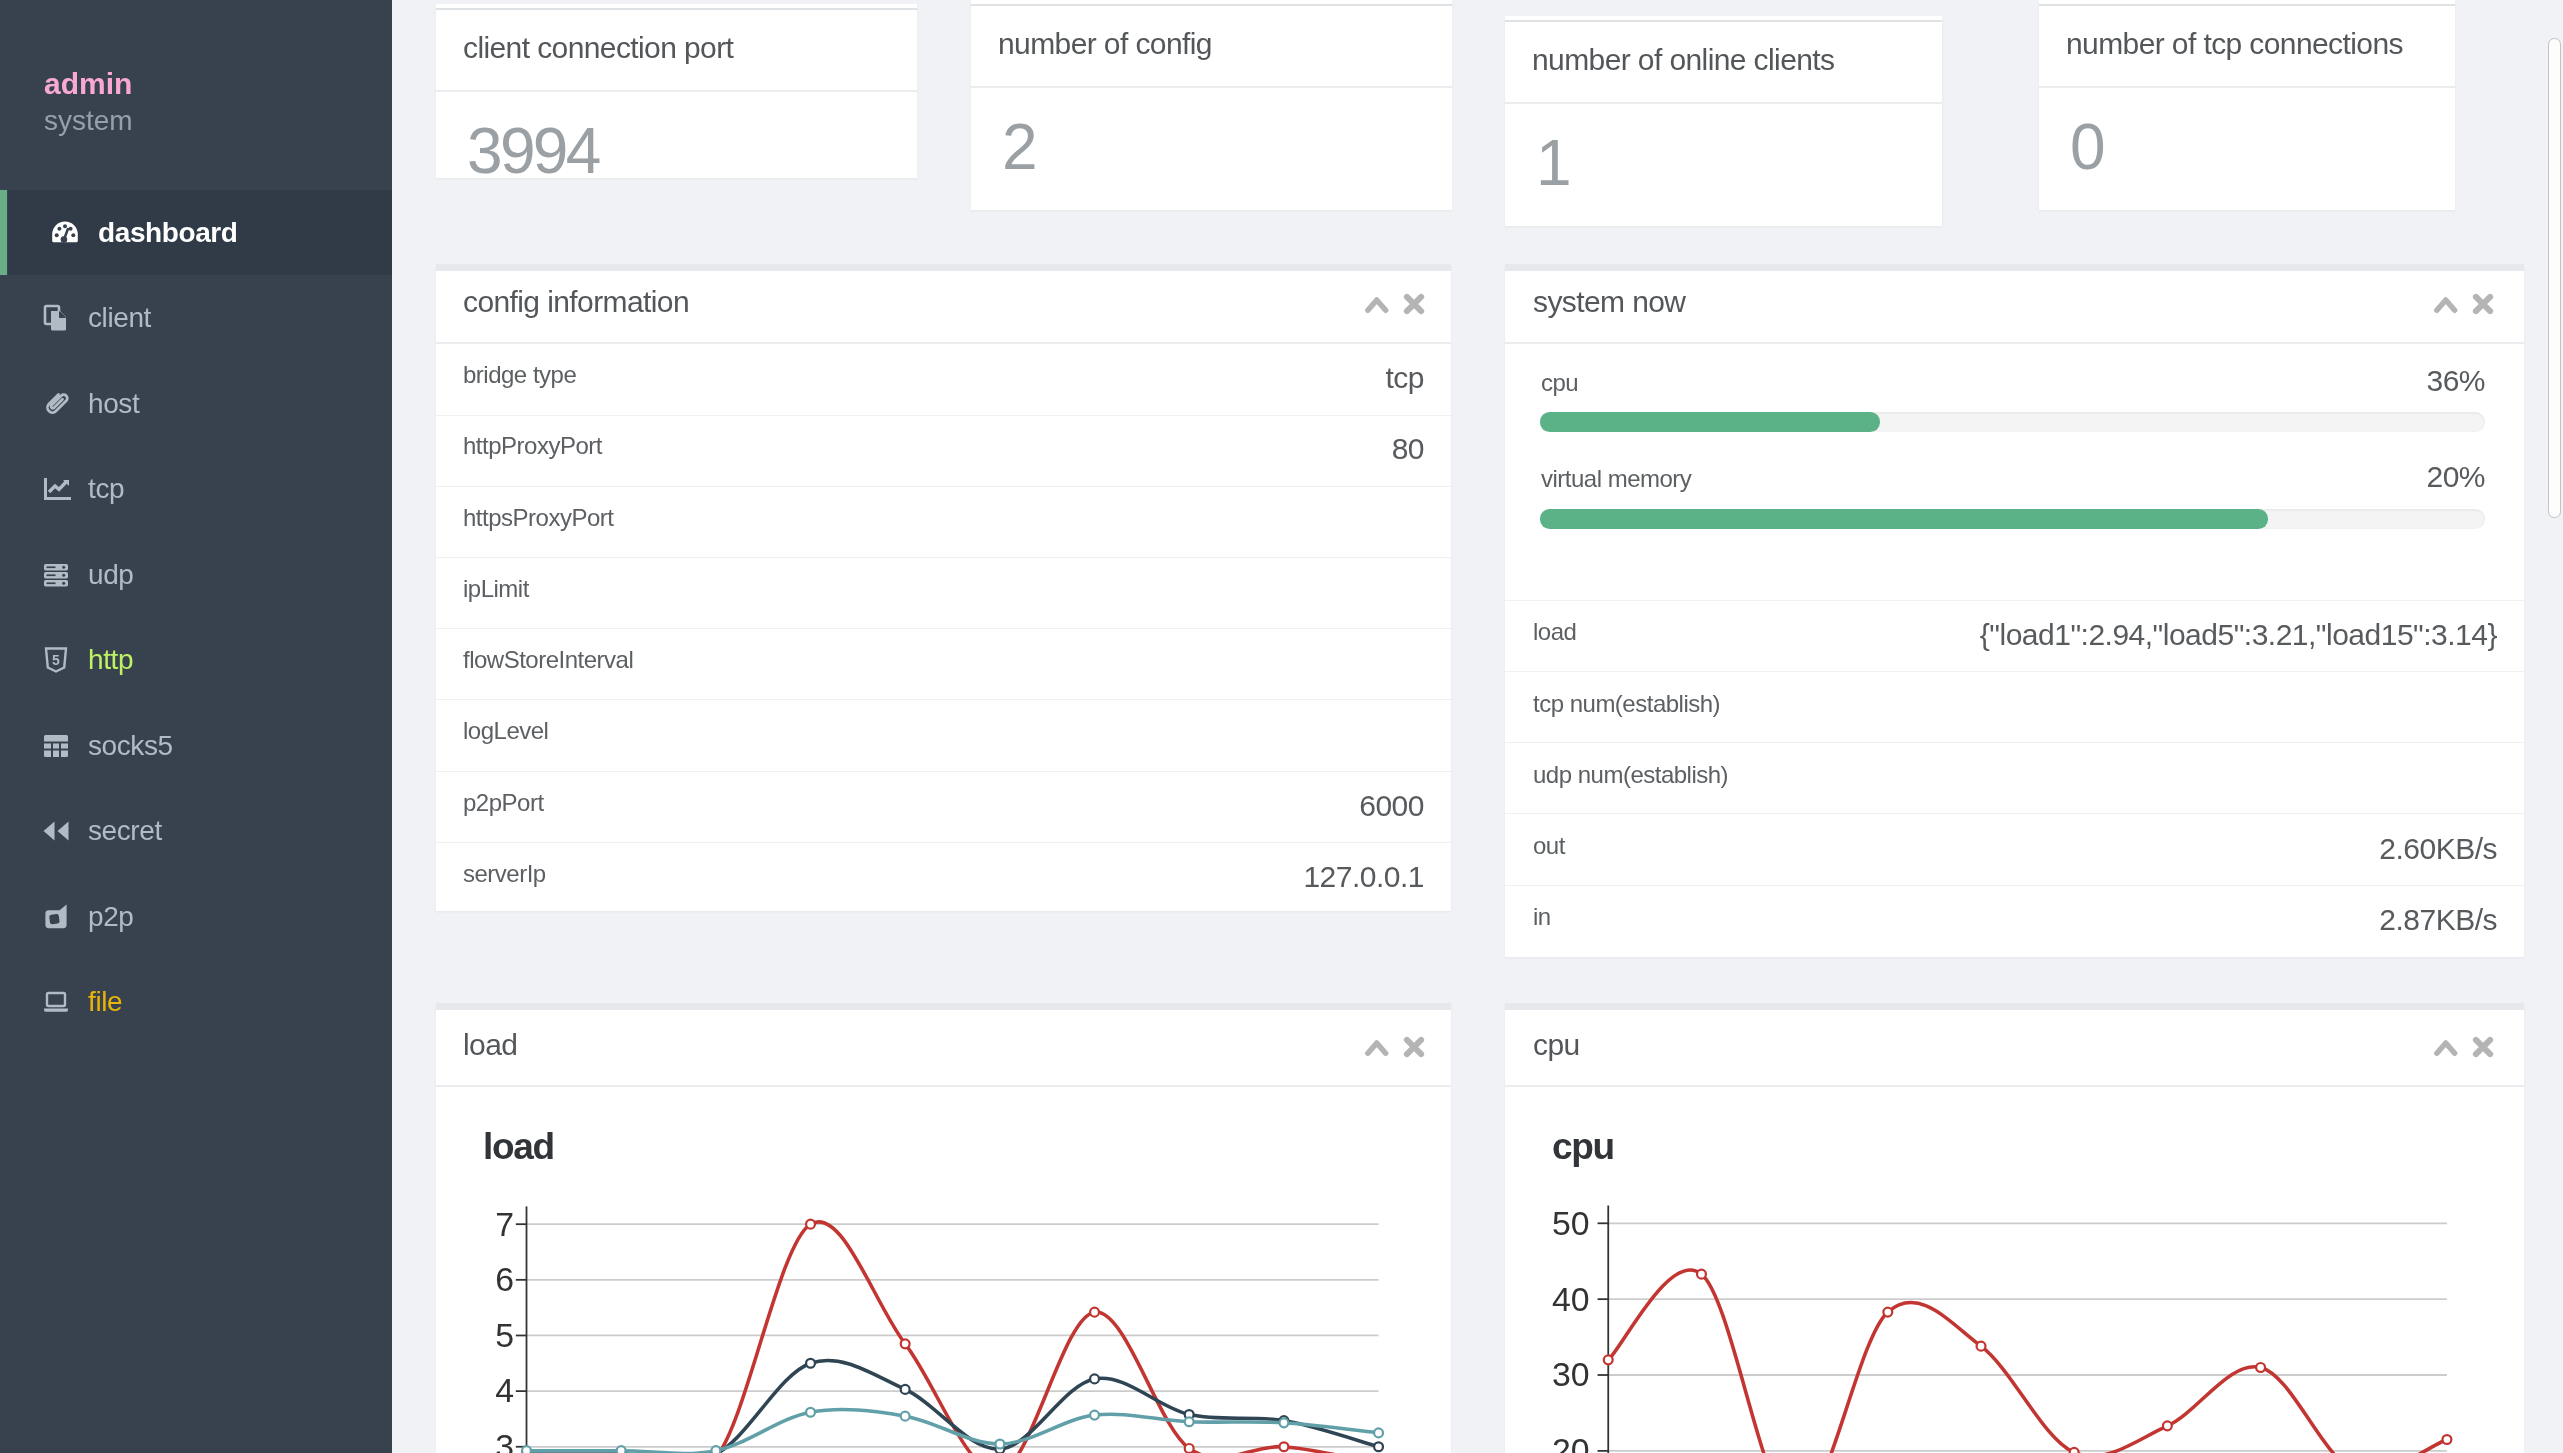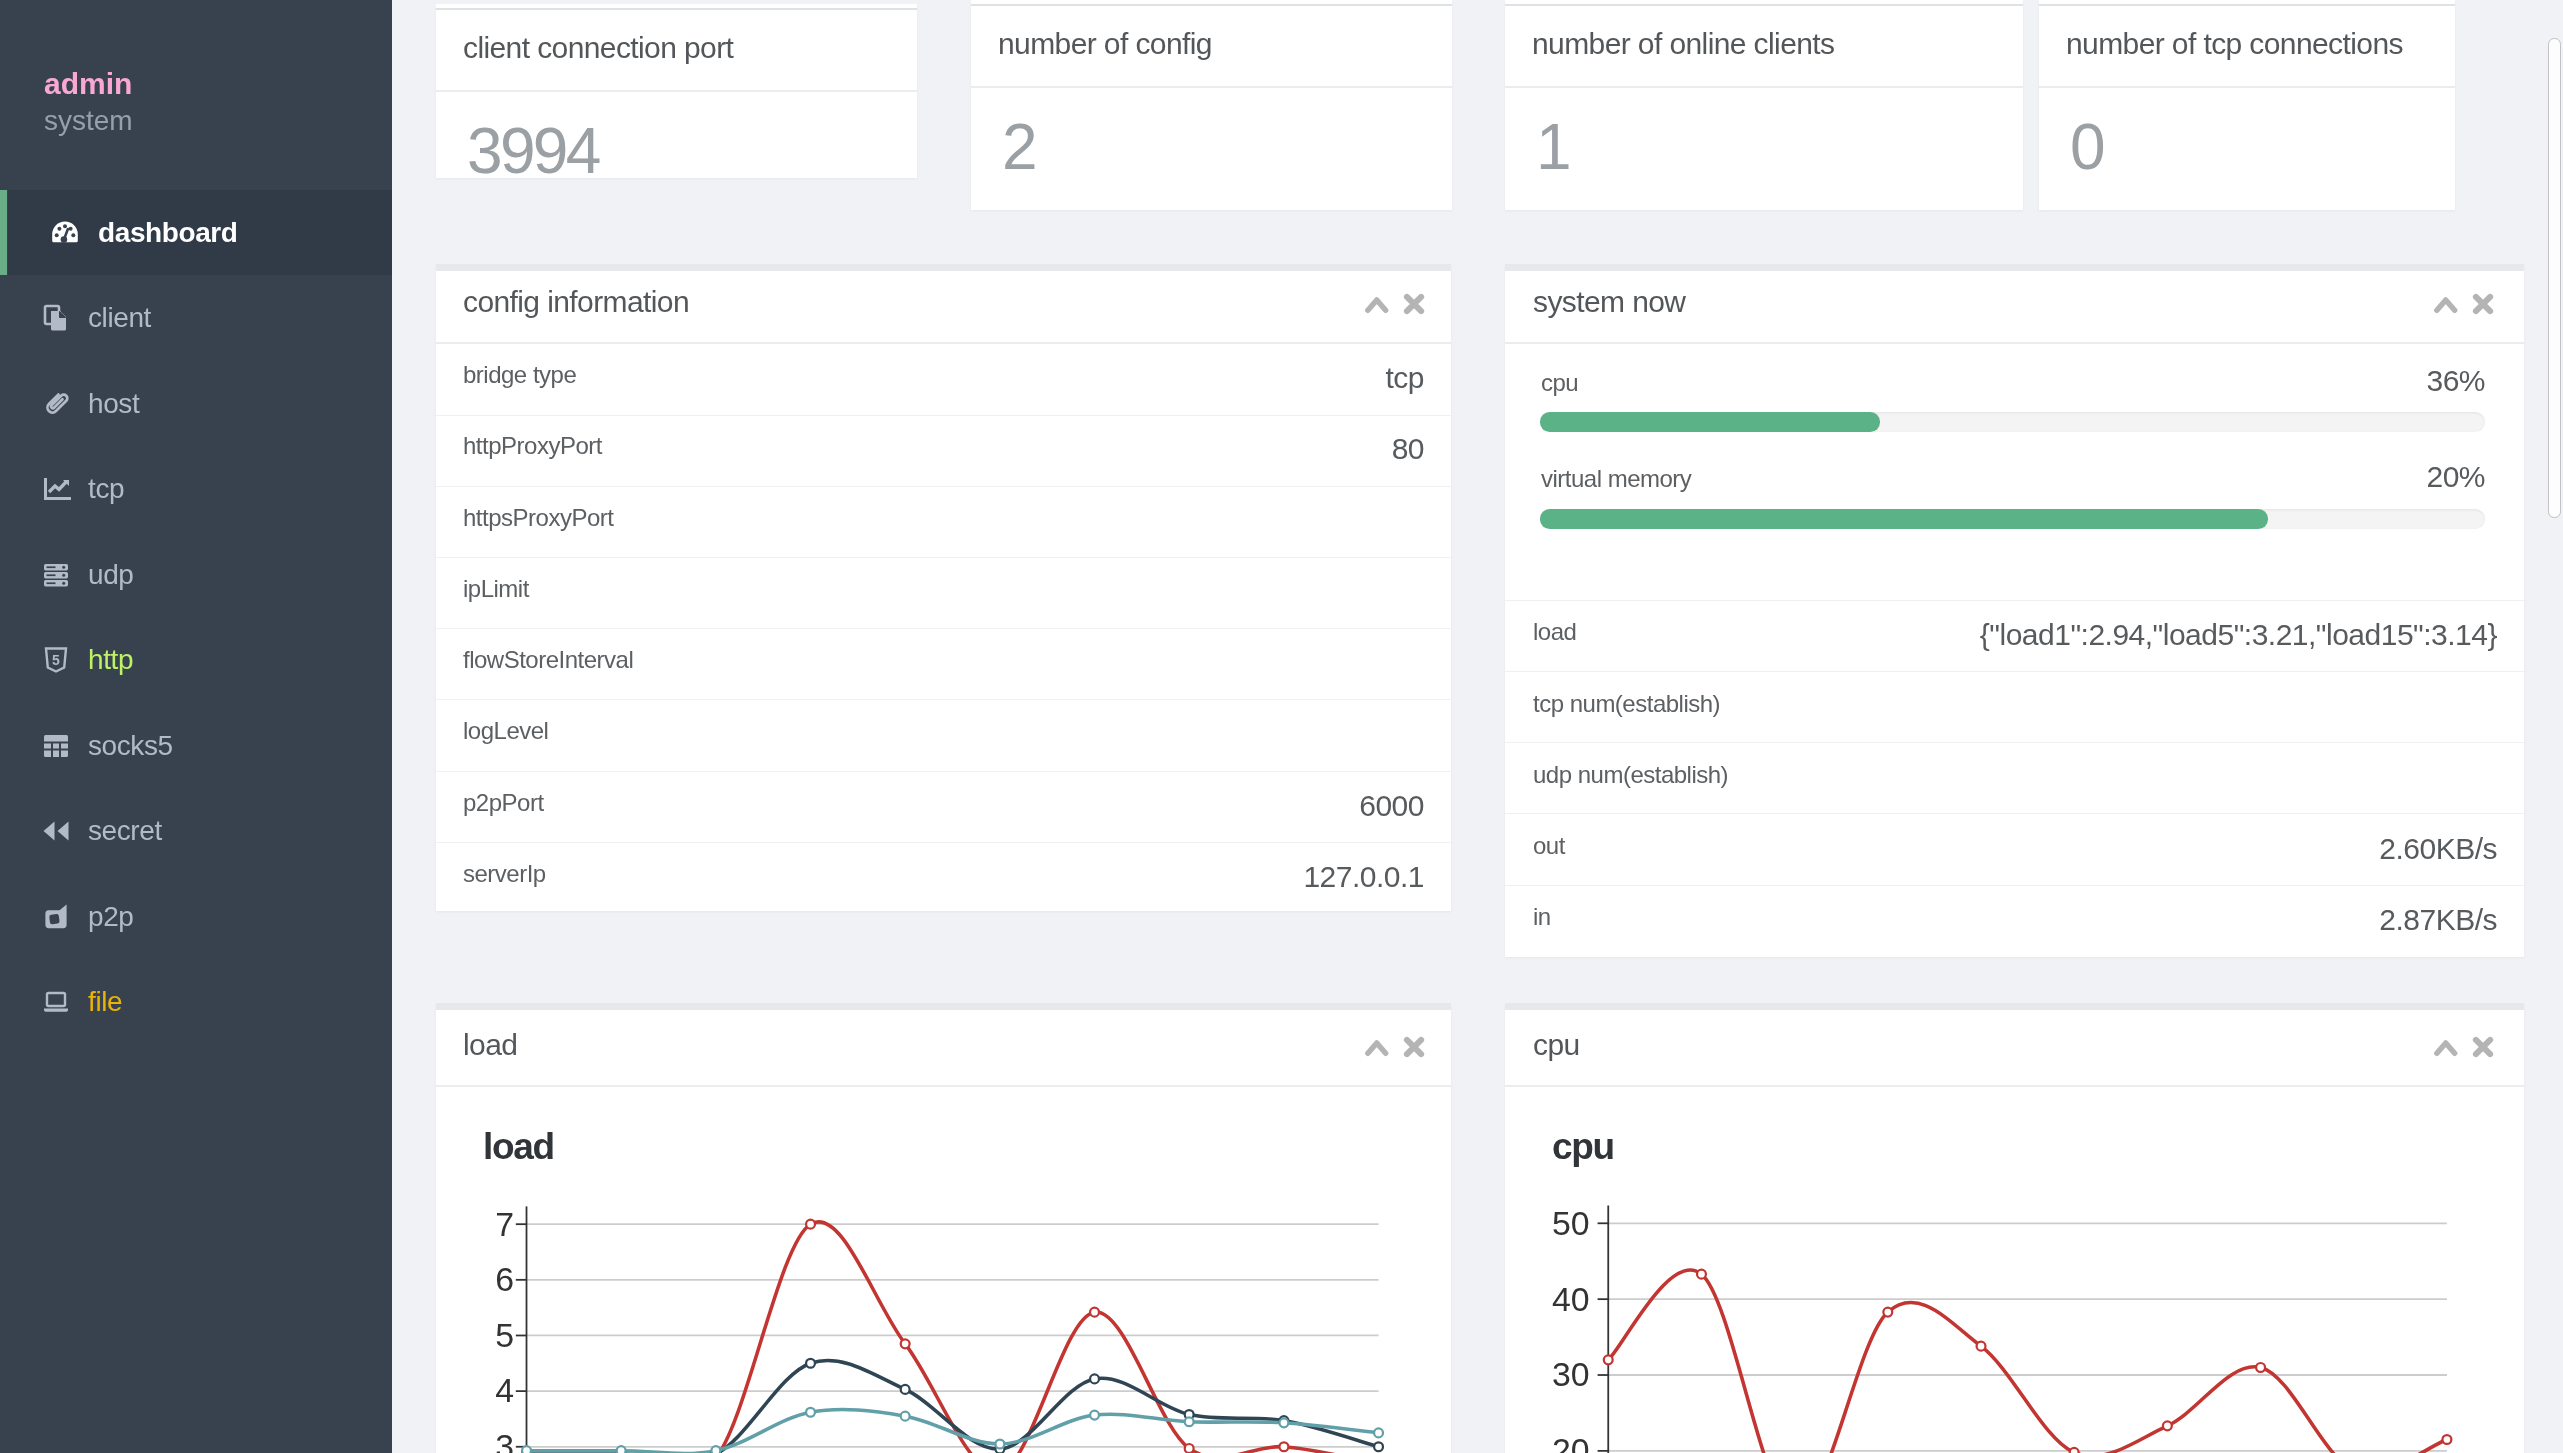--- a/index.html
+++ b/index.html
@@ -154,21 +154,21 @@
 <div class="htitle" style="left:27px;top:27px">client connection port</div>
 <div class="hline" style="top:86px"></div>
 <div class="bignum" style="left:31px;top:115px">3994</div>
 </div>
 <div class="card" style="left:971px;top:0;width:481px;height:210px">
 <div class="abs" style="left:0;top:3.6px;width:100%;height:2.2px;background:#dfe2e5"></div>
 <div class="htitle" style="left:27px;top:27px">number of config</div>
 <div class="hline" style="top:86px"></div>
 <div class="bignum" style="left:31px;top:115px">2</div>
 </div>
-<div class="card" style="left:1505px;top:0;width:518px;height:210px">
+<div class="card" style="left:1505px;top:16px;width:437px;height:210px">
 <div class="abs" style="left:0;top:3.6px;width:100%;height:2.2px;background:#dfe2e5"></div>
 <div class="htitle" style="left:27px;top:27px">number of online clients</div>
 <div class="hline" style="top:86px"></div>
 <div class="bignum" style="left:31px;top:115px">1</div>
 </div>
 <div class="card" style="left:2039px;top:0;width:416px;height:210px">
 <div class="abs" style="left:0;top:3.6px;width:100%;height:2.2px;background:#dfe2e5"></div>
 <div class="htitle" style="left:27px;top:27px">number of tcp connections</div>
 <div class="hline" style="top:86px"></div>
 <div class="bignum" style="left:31px;top:115px">0</div>

